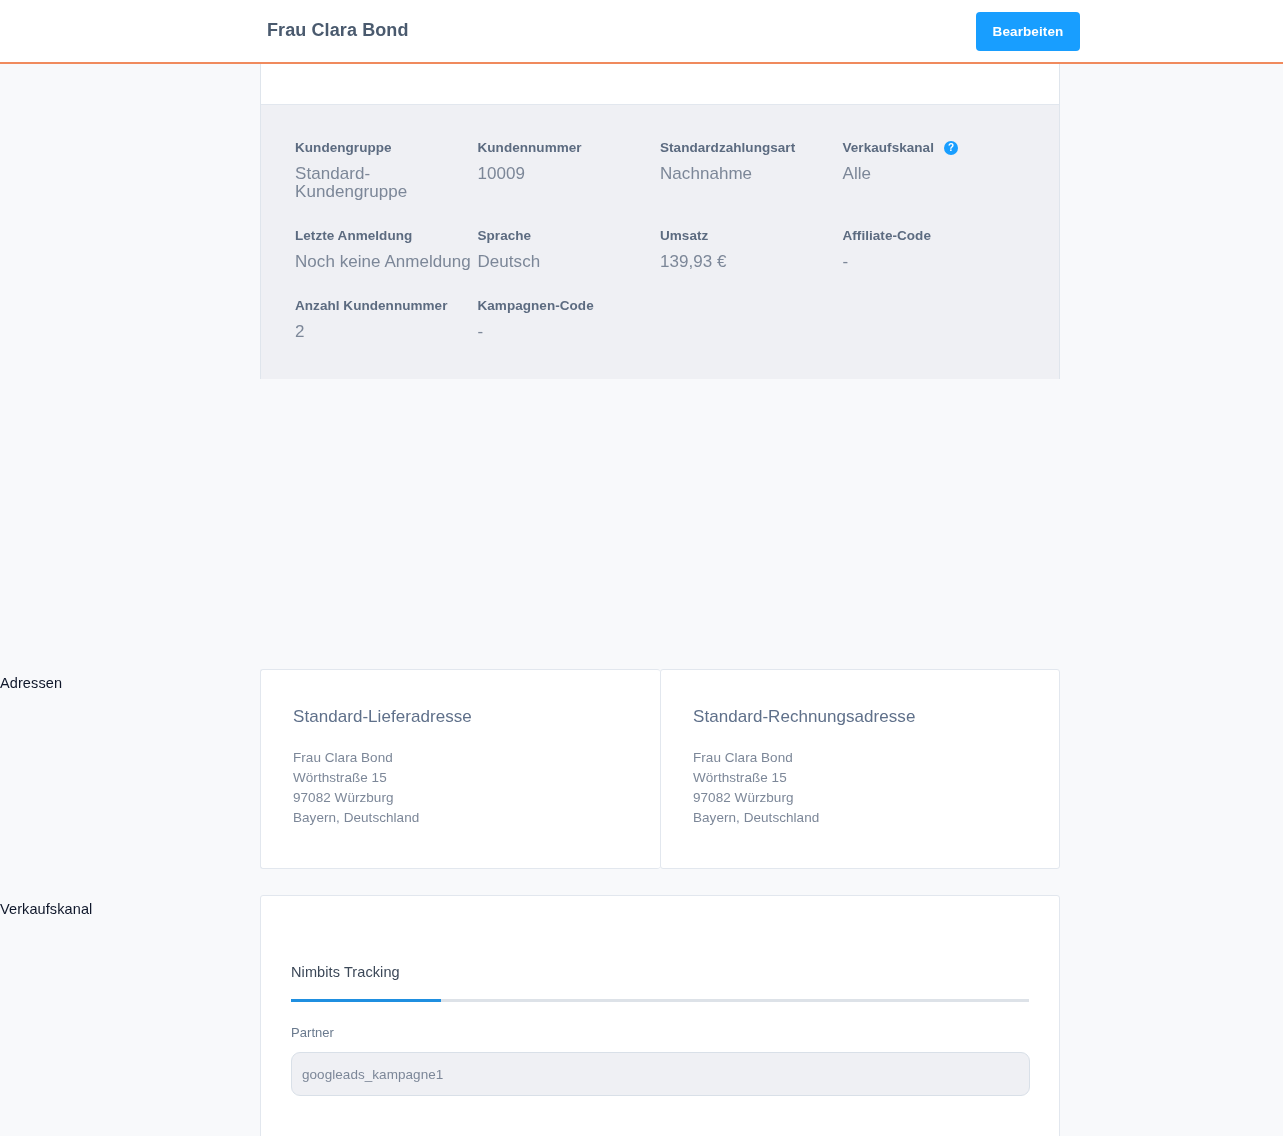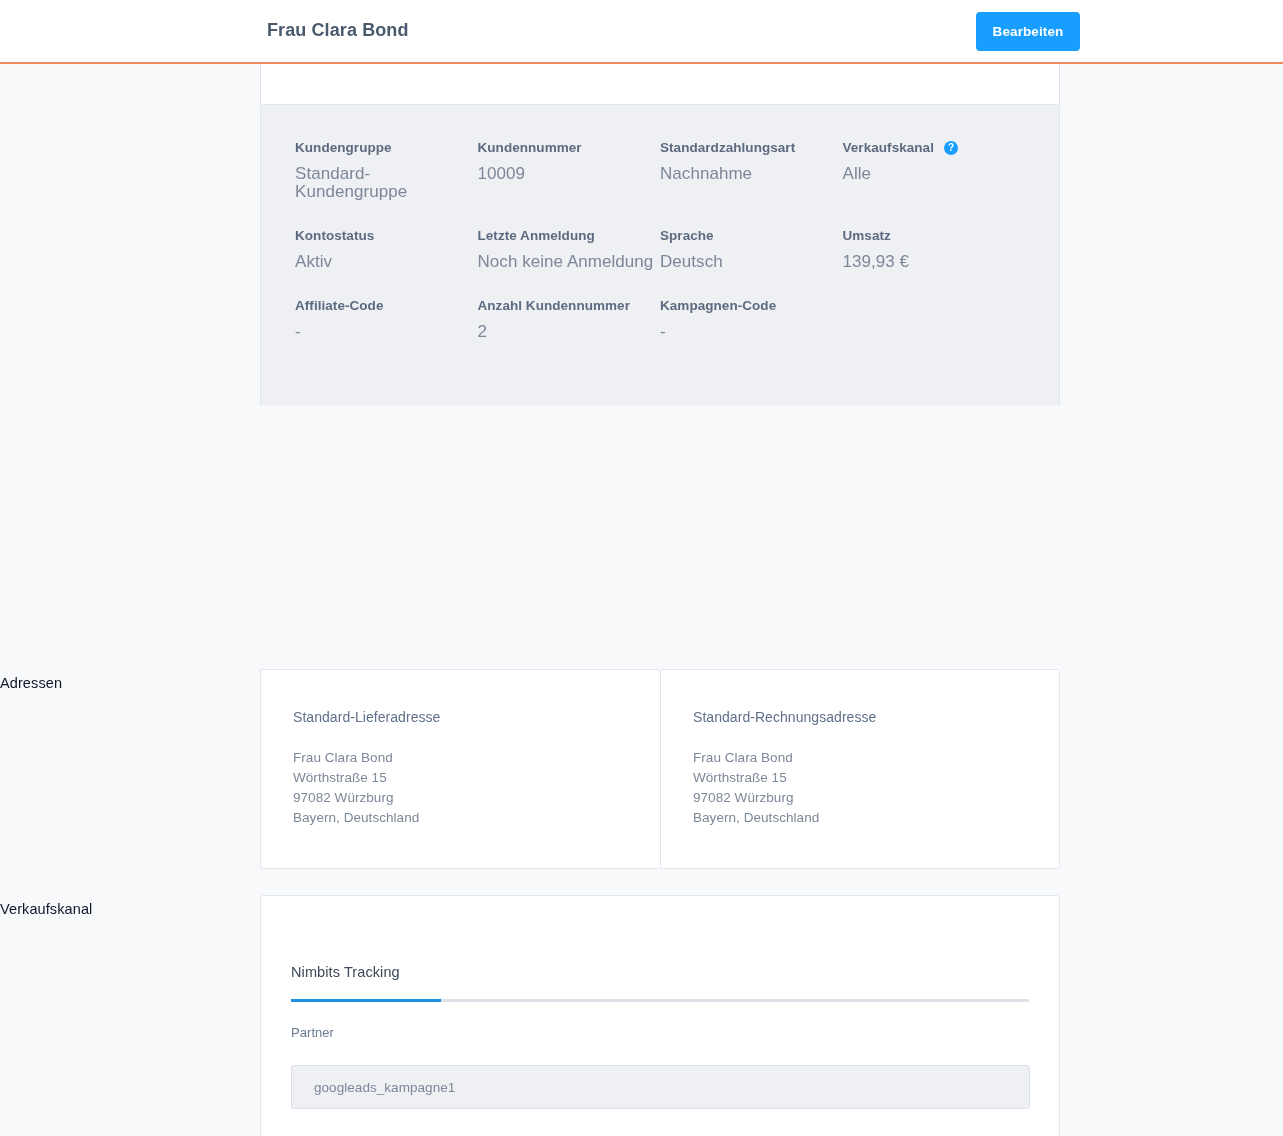--- a/index.html
+++ b/index.html
@@ -140,21 +140,21 @@
   .address-card {
     width: 400px;
     background: #ffffff;
     border: 1px solid #e2e7ee;
     border-radius: 3px;
     padding: 36px 32px 40px 32px;
     min-height: 187px;
   }
   .address-card:first-child { border-right: none; }
   .address-title {
-    font-size: 14px;
+    font-size: 17px;
     color: #5f708a;
     line-height: 22px;
     letter-spacing: .05px;
   }
   .address-lines {
     margin-top: 20px;
     font-size: 13.5px;
     color: #7c8798;
     line-height: 20px;
     letter-spacing: .05px;
@@ -196,27 +196,27 @@
     background: #1f8fe0;
   }
   .field-group { margin-top: 22px; }
   .field-group-label {
     font-size: 13px;
     color: #6a7a8e;
     letter-spacing: .05px;
     line-height: 18px;
   }
   .text-input {
-    margin-top: 23px;
+    margin-top: 10px;
     width: 739px;
     height: 44px;
     background: #eff0f4;
     border: 1px solid #d9e0e8;
-    border-radius: 3px;
-    padding: 0 22px;
+    border-radius: 9px;
+    padding: 0 10px;
     font-size: 13.5px;
     color: #7c8798;
     font-family: "Liberation Sans", sans-serif;
     letter-spacing: .05px;
     display: flex;
     align-items: center;
   }
 </style>
 </head>
 <body>
@@ -248,26 +248,20 @@
             <span>Standardzahlungsart</span>
           </div>
           <div class="field-value">Nachnahme</div>
         </div>
         <div class="field">
           <div class="field-label">
             <span>Verkaufskanal</span>
             <span class="help-icon">?</span>
           </div>
           <div class="field-value">Alle</div>
-        </div>
-        <div class="field">
-          <div class="field-label">
-            <span>Kontostatus</span>
-          </div>
-          <div class="field-value">Aktiv</div>
         </div>
         <div class="field">
           <div class="field-label">
             <span>Letzte Anmeldung</span>
           </div>
           <div class="field-value">Noch keine Anmeldung</div>
         </div>
         <div class="field">
           <div class="field-label">
             <span>Sprache</span>

